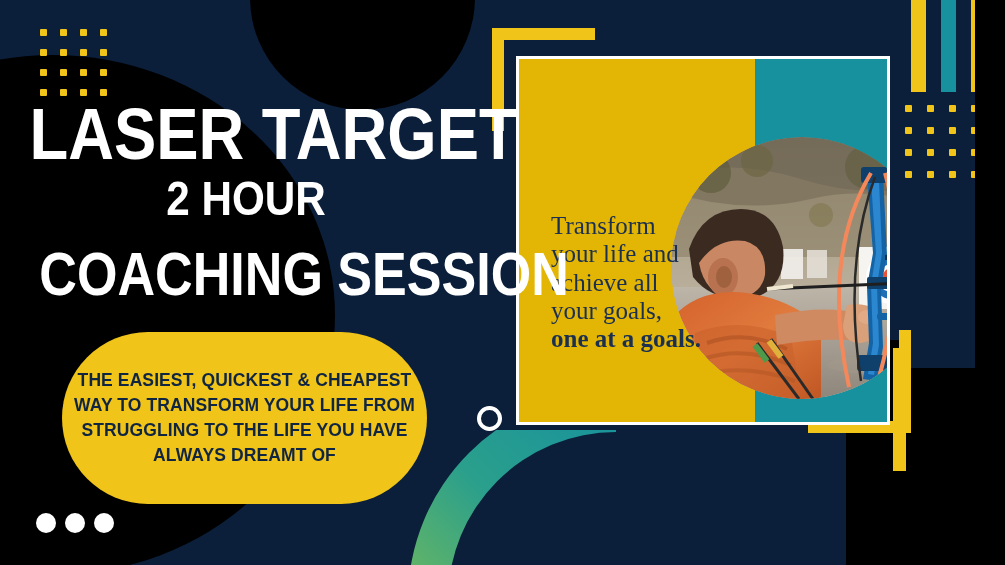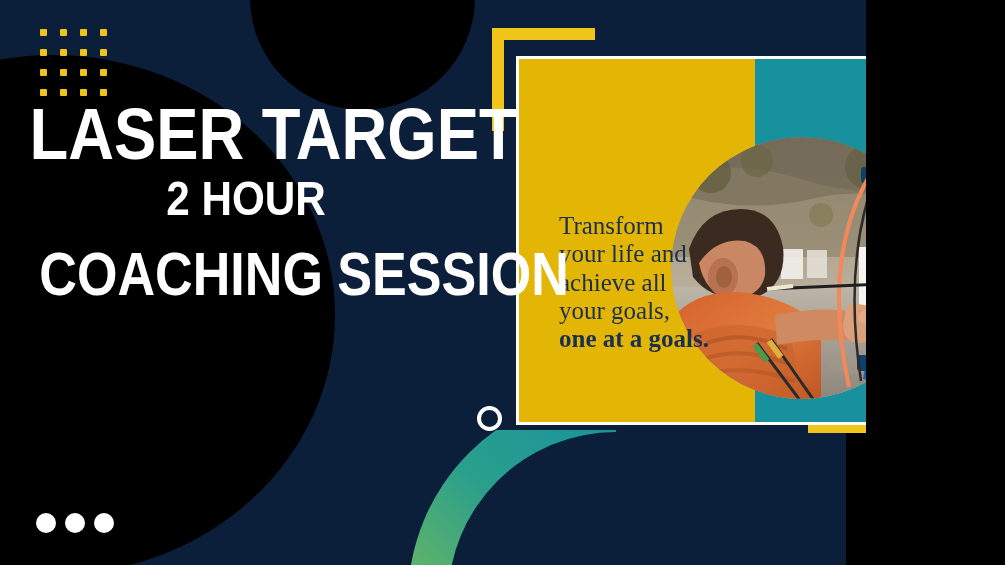--- a/index.html
+++ b/index.html
@@ -1,21 +1,21 @@
 <!DOCTYPE html>
 <html><head>
 <meta charset="utf-8">
 <style>
   * { margin:0; padding:0; box-sizing:border-box; }
   html,body{ background:#000; }
   body{ font-family:"Liberation Sans", sans-serif; }
 
   #stage{
     position:relative;
-    width:866px; height:565px;
+    width:975px; height:565px;
     overflow:hidden;
     background:#c2410c;
   }
 
   
   .bg-navy{ position:absolute; inset:0; background:#0b1f3a; }
 
   .blob-left{
     position:absolute;
     left:-230px; top:55px;
@@ -195,21 +195,21 @@
     color:#1b2a4a;
     font-family:"Liberation Sans Narrow","Liberation Sans", sans-serif;
     font-weight:bold;
     font-size:25px;
     line-height:1.07;
     letter-spacing:1.1px;
     z-index:4;
     text-shadow:0.5px 0.5px 0 rgba(27,42,74,0.35);
   }
   #poster-body{
-    position:absolute; left:40px; top:153px;
+    position:absolute; left:32px; top:153px;
     width:180px;
     color:#1b3050;
     font-family:"Liberation Serif", serif;
     font-size:25px;
     line-height:1.13;
     z-index:4;
   }
   #poster-body .bold-line{ font-weight:bold; }
 
   #poster-cta{
@@ -305,20 +305,23 @@
   </div>
 
   <div id="white-ring"></div>
 
   <div id="headline-block">
     <div class="hl1">LASER TARGET</div>
     <div class="hl2">2 HOUR</div>
     <div class="hl3">COACHING SESSION</div>
   </div>
 
+  <div id="yellow-pill">
+    <div class="pill-text">THE EASIEST, QUICKEST &amp; CHEAPEST WAY TO TRANSFORM YOUR LIFE FROM STRUGGLING TO THE LIFE YOU HAVE ALWAYS DREAMT OF</div>
+  </div>
 
   <div id="poster-frame-tl">
     <span class="arm-h"></span>
     <span class="arm-v"></span>
   </div>
   <div id="poster-frame-br">
     <span class="arm-h"></span>
     <span class="arm-v"></span>
   </div>
 

